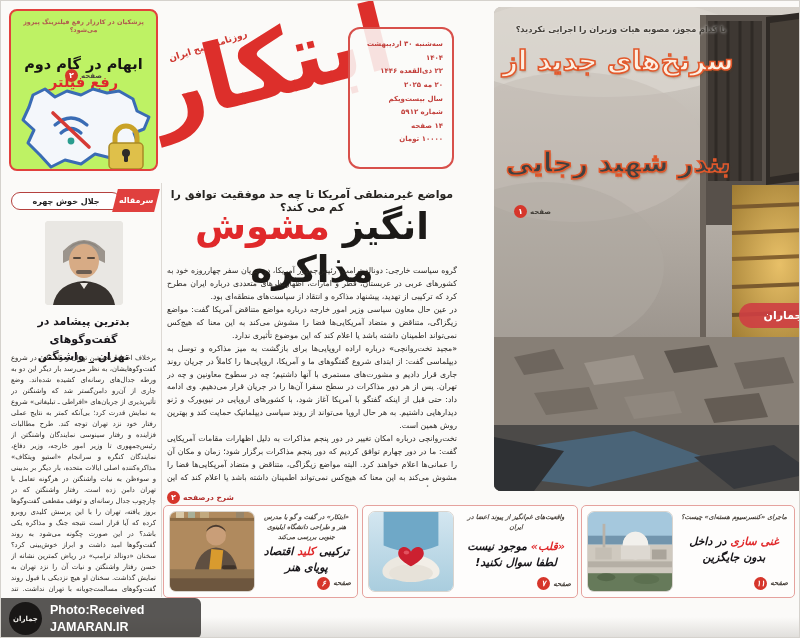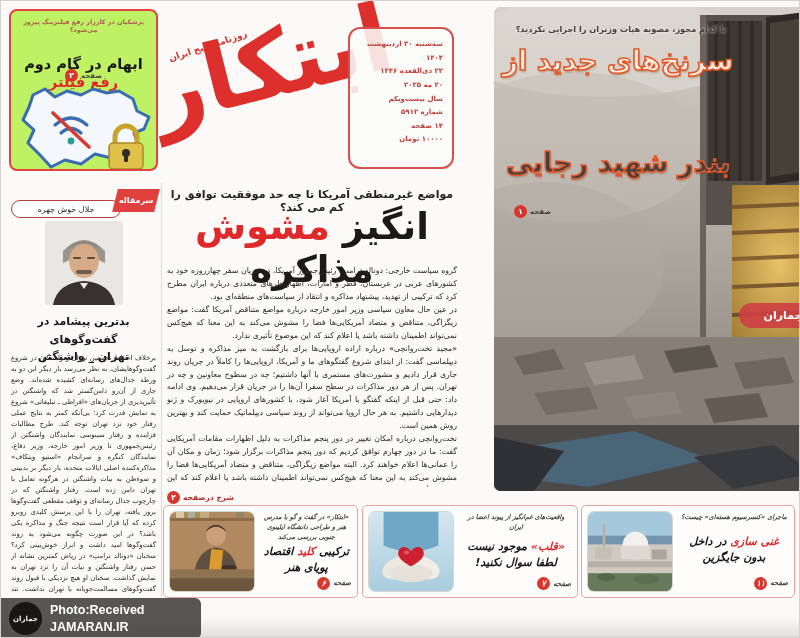--- a/index.html
+++ b/index.html
@@ -61,21 +61,21 @@
   .ms-red{color:#e0292b;}
   .ms-body{position:absolute;left:166px;top:264px;width:290px;height:222px;overflow:hidden;font-size:7.8px;
            line-height:1.66;text-align:justify;color:#2a2723;white-space:pre-line;z-index:2;}
   .ms-more{position:absolute;left:166px;top:490px;z-index:2;}
   .ms-more .lbl{color:#b3302e;font-size:7.5px;}
 
   
   .editorial{position:absolute;left:8px;top:188px;width:149px;height:408px;}
   .ed-pill{position:absolute;left:2px;top:3px;width:110px;height:18px;border:1.5px solid #b5413f;
            border-radius:10px;display:flex;align-items:center;justify-content:center;font-size:8px;
-           font-weight:normal;color:#222;box-sizing:border-box;background:#fff;margin-top:8px;}
+           font-weight:bold;color:#222;box-sizing:border-box;background:#fff;}
   .ed-tag{position:absolute;right:1px;top:0;width:42px;height:23px;background:#e0403e;
           transform:skewX(-14deg);display:flex;align-items:center;justify-content:center;}
   .ed-tag span{transform:skewX(14deg);color:#fff;font-size:8px;font-weight:bold;}
   .ed-photo{position:absolute;left:36px;top:32px;width:78px;height:84px;border-radius:4px;
             overflow:hidden;background:#e4e1dc;}
   .ed-headline{position:absolute;left:0;top:124px;width:149px;text-align:center;font-size:11px;
                font-weight:800;color:#18161b;line-height:1.6;white-space:pre-line;}
   .ed-body{position:absolute;left:2px;top:164px;width:145px;height:240px;overflow:hidden;font-size:6.8px;
            line-height:1.62;text-align:justify;color:#2c2925;}
 

